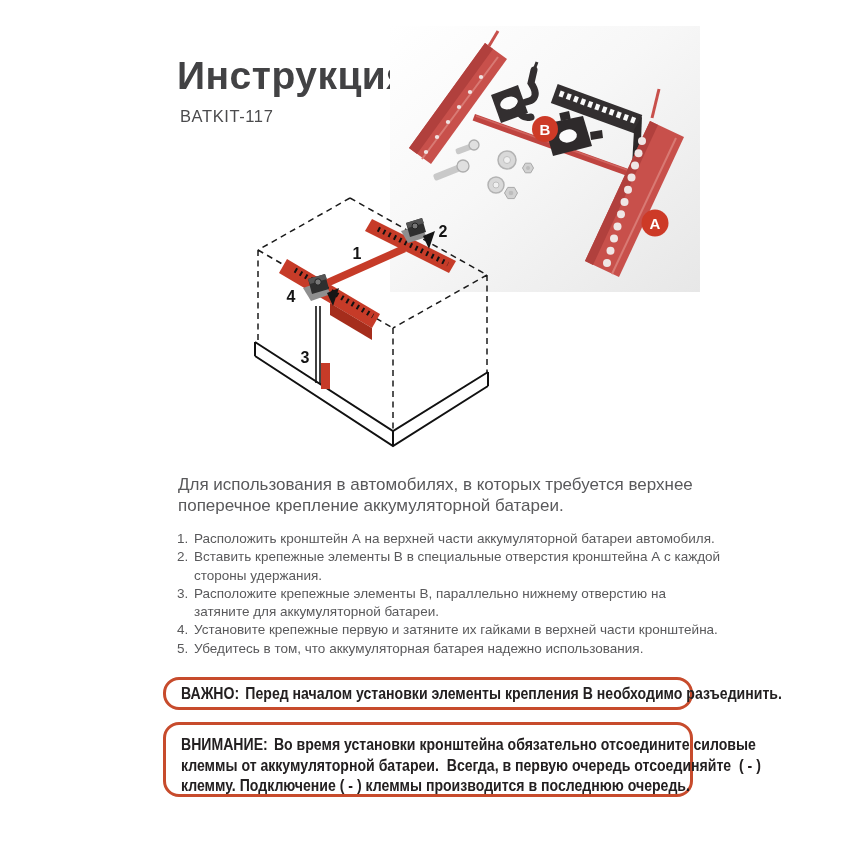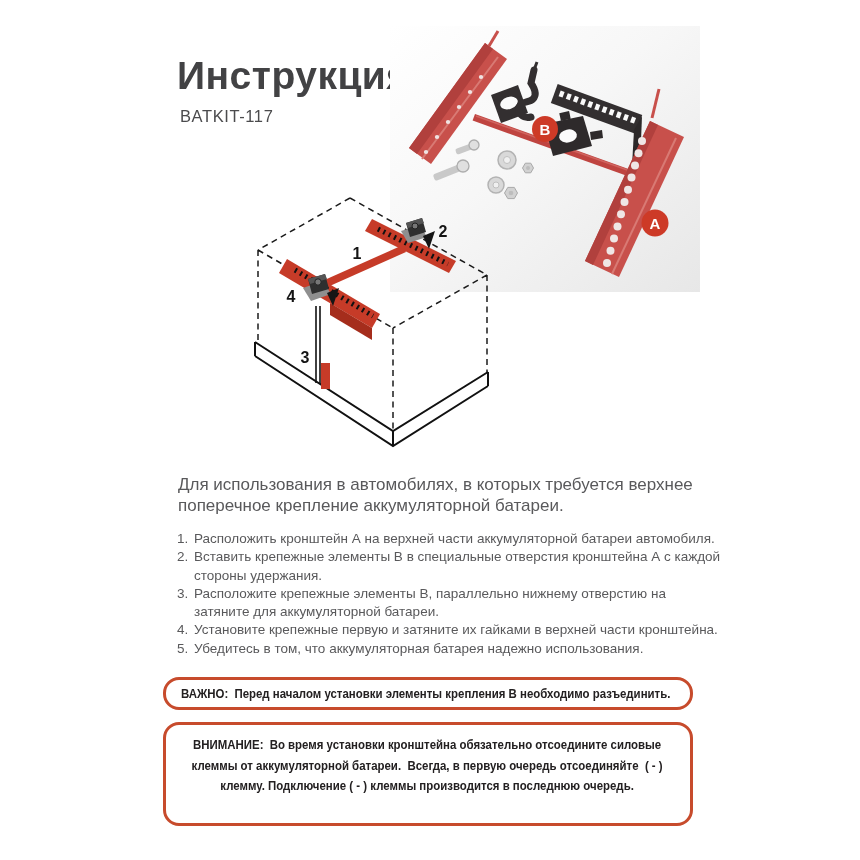--- a/index.html
+++ b/index.html
@@ -13,25 +13,25 @@
   .diagram{position:absolute;left:235px;top:185px;}
   .intro{position:absolute;left:178px;top:475px;font-size:17px;line-height:20.5px;
          color:#59595b;white-space:pre;}
   .steps{position:absolute;left:177px;top:530px;width:547px;color:#59595b;
          font-size:13.5px;line-height:18.3px;}
   .step{display:flex;}
   .step .num{flex:none;width:17px;}
   .step .txt{flex:1;}
   .box{position:absolute;left:163px;width:530px;border:3px solid #c74b2c;
        border-radius:16px;box-sizing:border-box;color:#232021;font-weight:700;
-       font-size:13px;background:#fff;text-align:center;}
+       font-size:16px;background:#fff;text-align:center;}
   .box .scale{transform:scaleX(.88);transform-origin:0 50%;width:113%;}
   .box1{top:677px;height:33px;display:flex;align-items:center;padding-left:15px;}
   .box1 .scale{white-space:nowrap;}
-  .box2{top:722px;height:104px;padding:10px 14px 0 15px;line-height:20.5px;}
+  .box2{top:722px;height:75px;padding:10px 14px 0 15px;line-height:20.5px;}
   .bl{margin-right:7px;}
   .pre{white-space:pre;}
   .photo text{font:700 15px "Liberation Sans",sans-serif;fill:#fff;text-anchor:middle;}
   .diagram text{font:700 16px "Liberation Sans",sans-serif;fill:#141414;text-anchor:middle;}
 </style>
 </head>
 <body>
 
 <div class="page">
 

